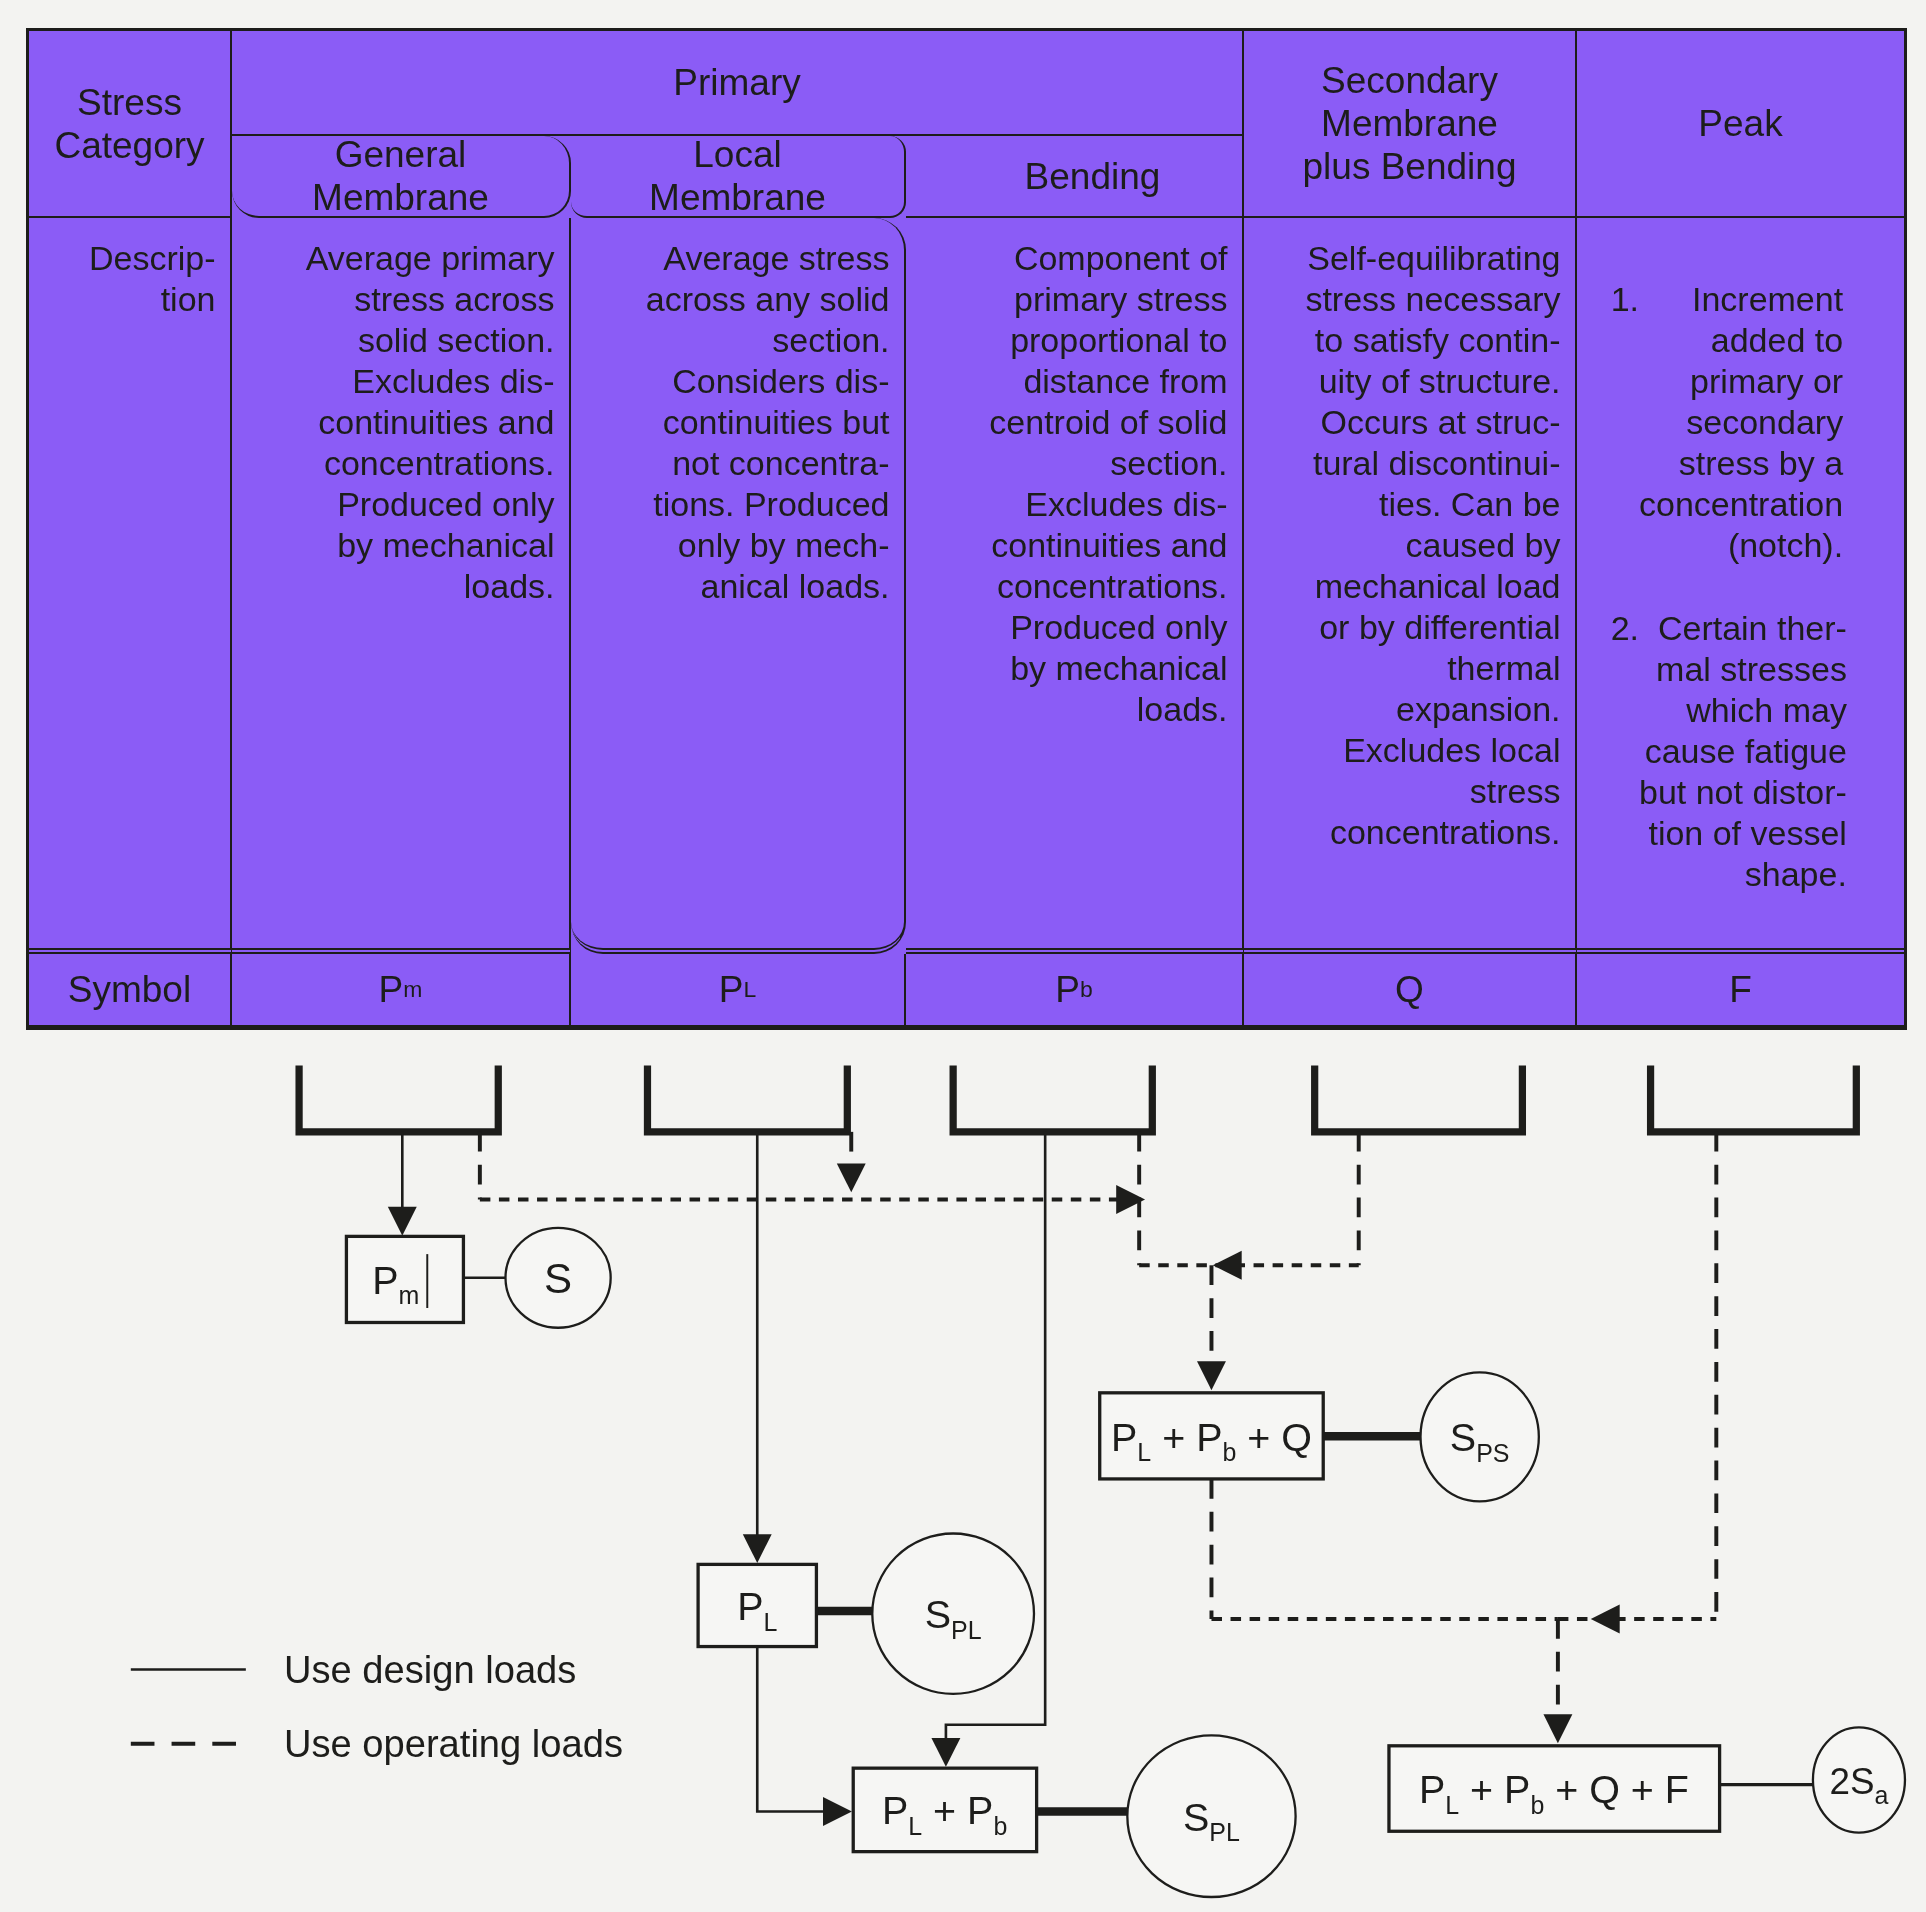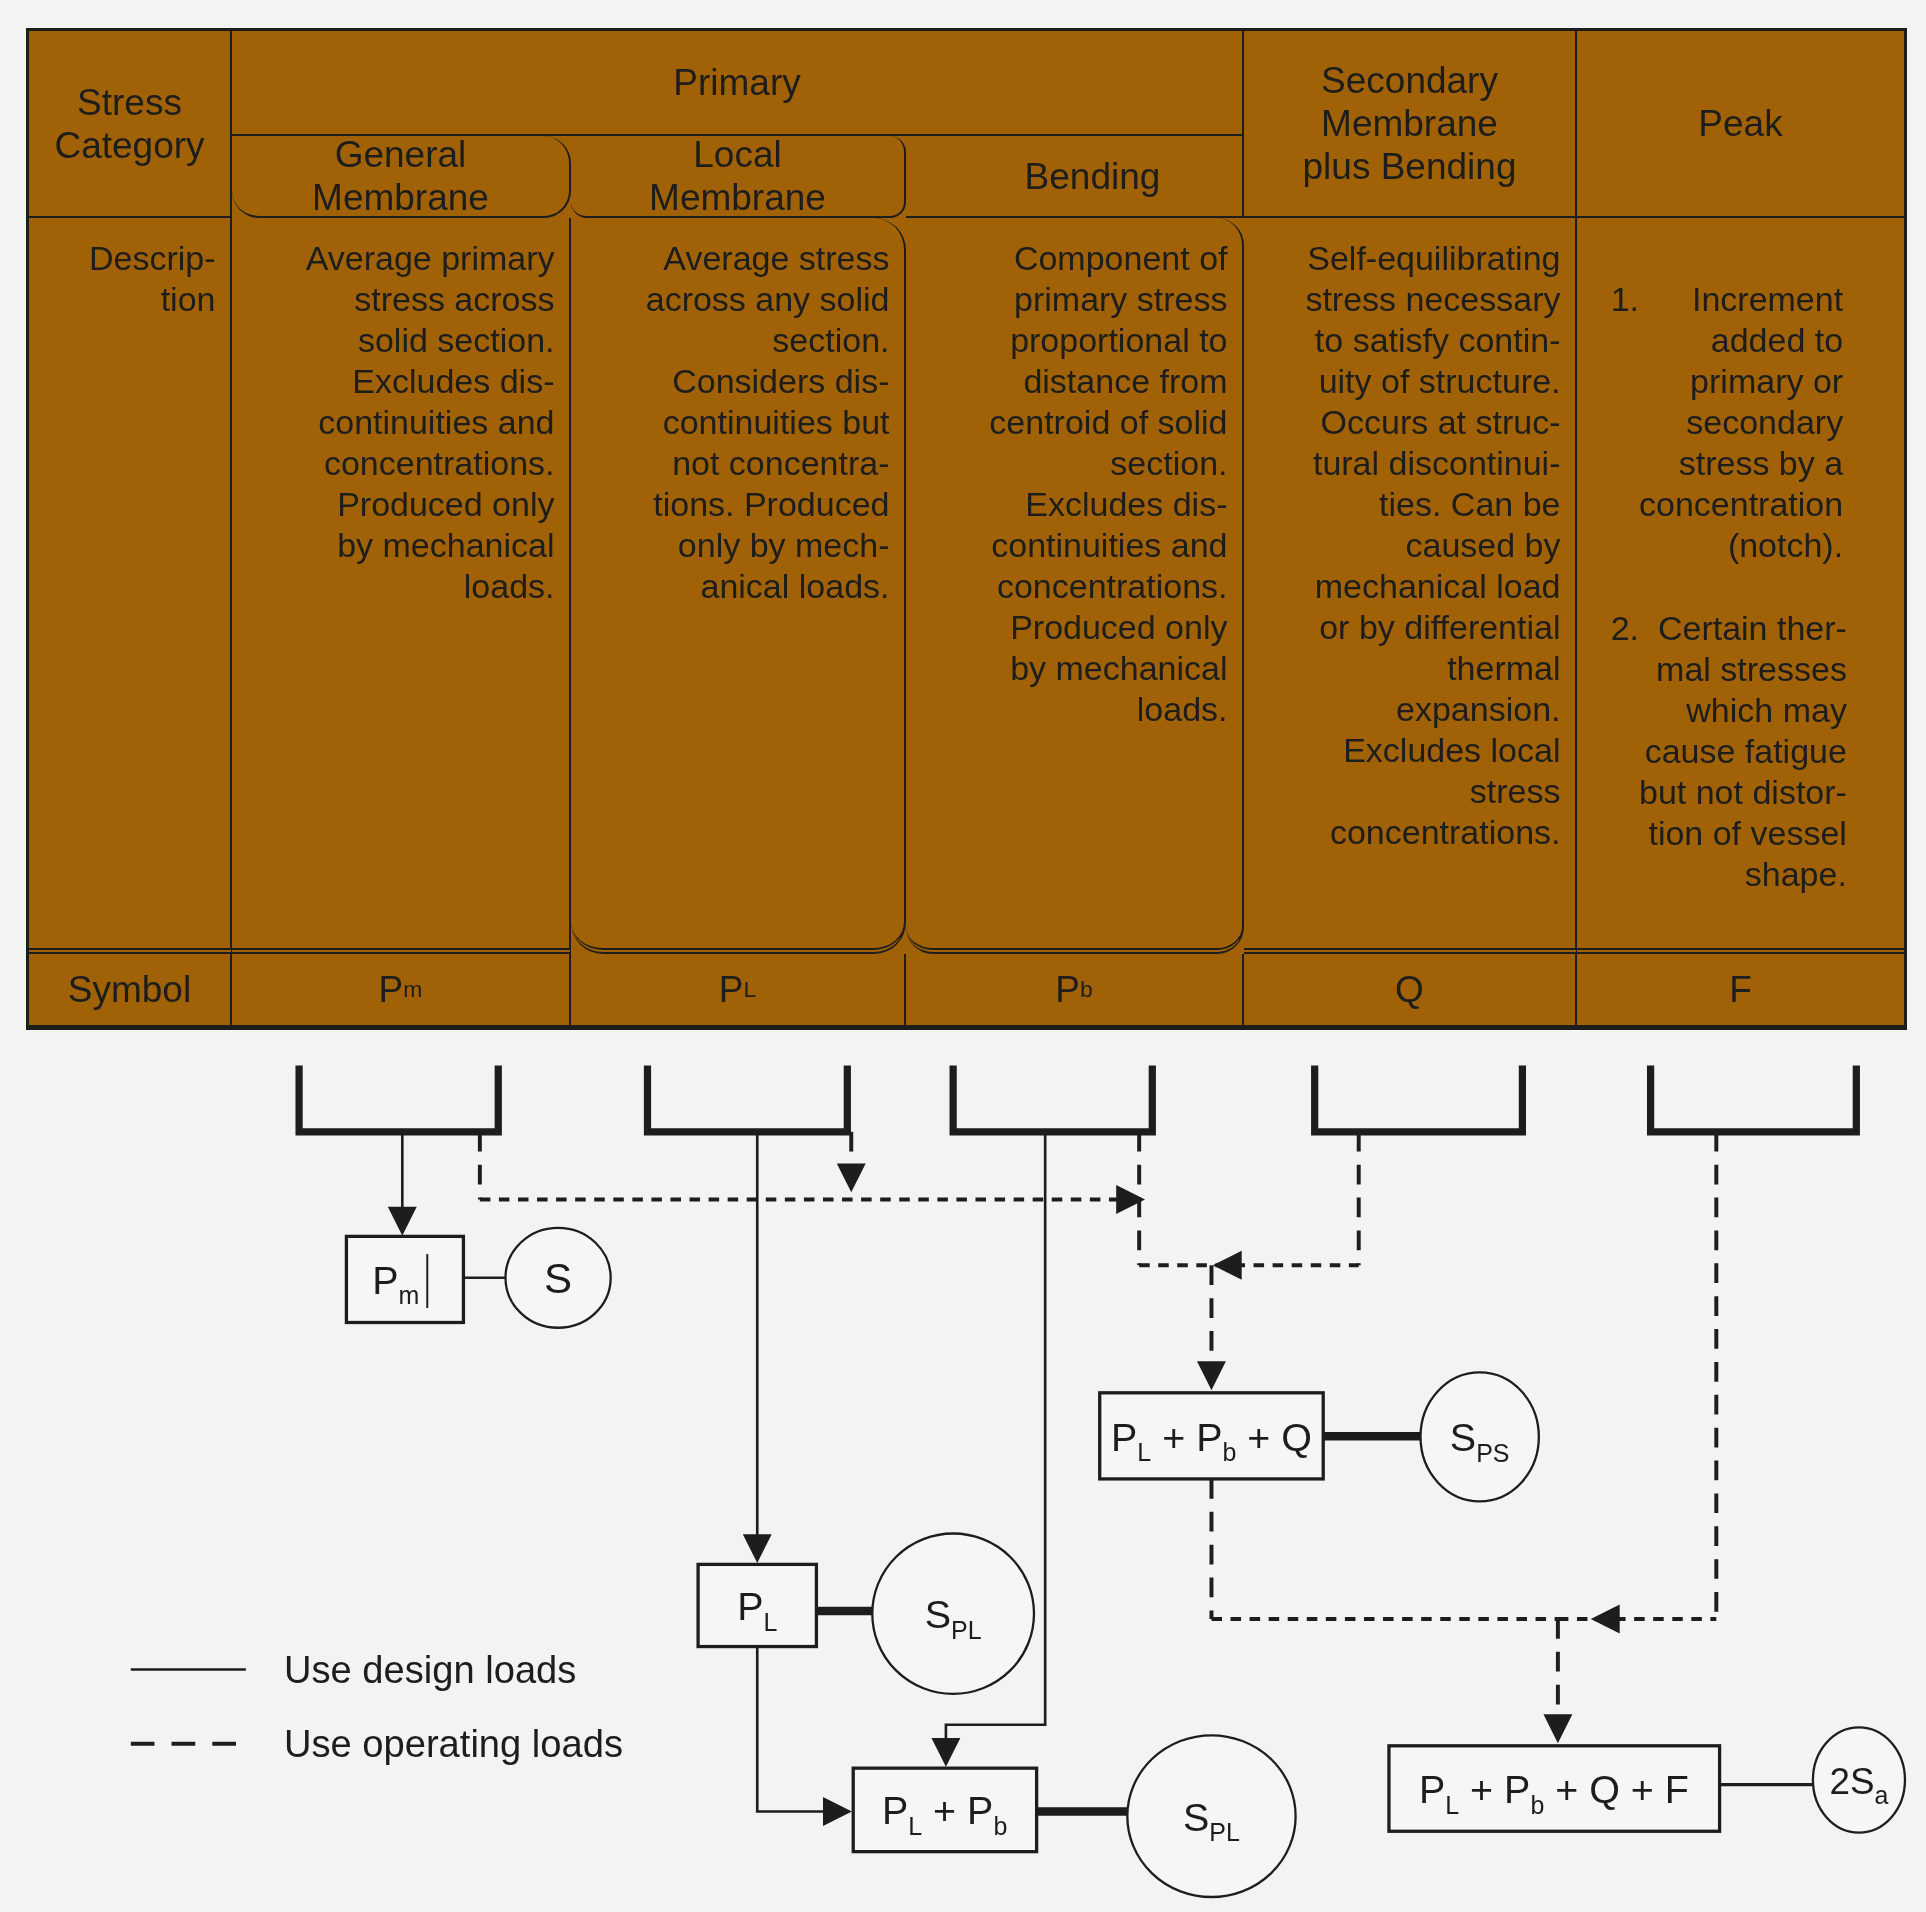--- a/index.html
+++ b/index.html
@@ -4,36 +4,36 @@
 <style>
   html,body{margin:0;padding:0;}
   .page{position:relative;width:1926px;height:1913px;background:#f3f3f1;
         font-family:"Liberation Sans",sans-serif;color:#1d1d1b;overflow:hidden;}
   
   .tbl{position:absolute;left:26px;top:28px;
        display:grid;
        grid-template-columns:203px 339px 335px 338px 333px 327px;
        grid-template-rows:105px 82px 736px 71px;
        border:3.3px solid #1d1d1b;border-bottom:5.3px solid #1d1d1b;
-       background:#a16207;}
+       background:#8b5cf6;}
   .cell{border-right:2.6px solid #1d1d1b;border-bottom:2.6px solid #1d1d1b;
         box-sizing:border-box;white-space:pre-line;text-align:right;}
   .hd{display:flex;align-items:center;justify-content:center;text-align:center;
       font-size:37px;line-height:43px;}
   .c-stress{grid-row:1/3;grid-column:1;}
   .c-primary{grid-row:1;grid-column:2/5;}
   .c-gm{grid-row:2;grid-column:2;border-radius:27px;}
   .c-lm{grid-row:2;grid-column:3;border-radius:16px;}
   .c-bend{grid-row:2;grid-column:4;padding-left:37px;}
   .c-sec{grid-row:1/3;grid-column:5;}
   .c-peak{grid-row:1/3;grid-column:6;border-right:none;text-align:center;}
   .desc{grid-row:3;font-size:34px;line-height:41px;padding:20px 14.5px 0 18.4px;
         border-bottom:6.6px double #1d1d1b;}
   .d1{grid-column:1;} .d2{grid-column:2;} .d3{grid-column:3;border-radius:32px;}
-  .d4{grid-column:4;border-radius:27px;} .d5{grid-column:5;} .d6{grid-column:6;border-right:none;padding-left:12px;}
+  .d4{grid-column:4;} .d5{grid-column:5;} .d6{grid-column:6;border-right:none;padding-left:12px;}
   .sym{grid-row:4;display:flex;align-items:center;justify-content:center;
        font-size:37px;border-bottom:none;}
   .s1{grid-column:1;} .s2{grid-column:2;} .s3{grid-column:3;}
   .s4{grid-column:4;} .s5{grid-column:5;} .s6{grid-column:6;border-right:none;}
   sub{font-size:0.62em;}
   .peak-item{display:flex;white-space:normal;margin-bottom:1.3px;}
   .peak-item .num{width:50px;flex:none;}
   .peak-item .ptxt{white-space:pre-line;}
   
   .diagram{position:absolute;left:0;top:1035px;}

